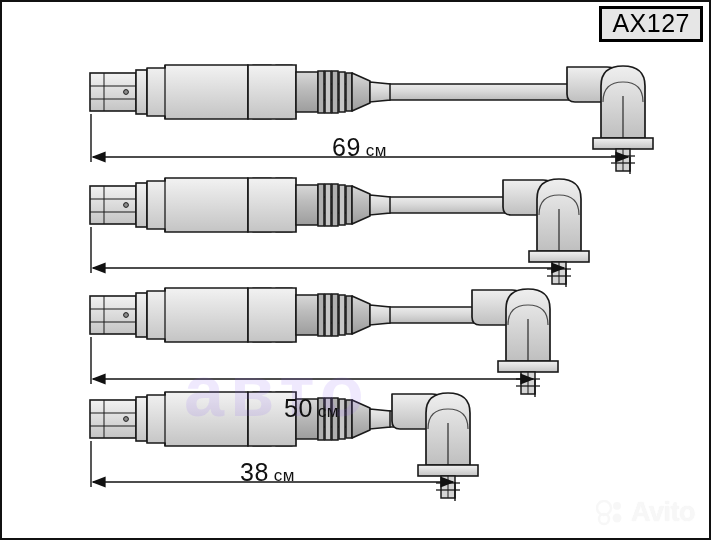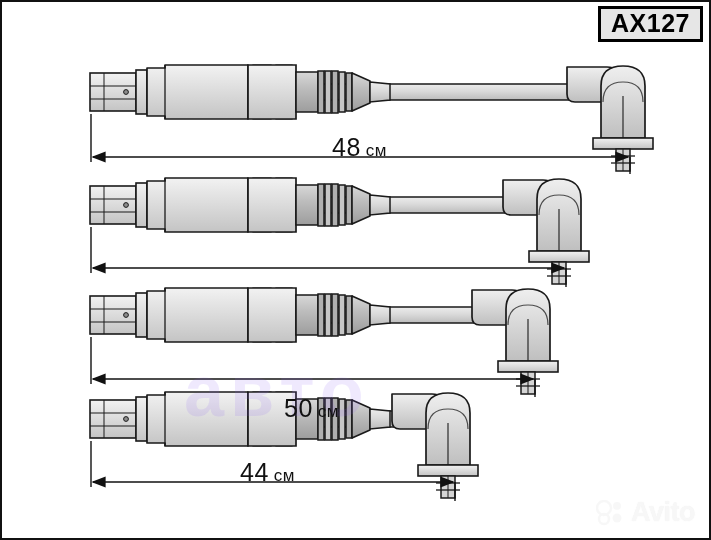--- a/index.html
+++ b/index.html
@@ -22,21 +22,20 @@
     position:absolute;
     right:6px;top:4px;
     border:3px solid #000;
     background:#e6e6e6;
     padding:1px 10px 3px 10px;
     font-size:25px;
     line-height:1.05;
     letter-spacing:0.5px;
     color:#000;
     font-family:"Liberation Sans", sans-serif;
-    font-weight:bold;
   }
 
   
   .dimlabel{
     position:absolute;
     color:#111;
     font-family:"Liberation Sans", sans-serif;
     white-space:nowrap;
     font-size:23px;
   }
@@ -235,27 +234,27 @@
         <line x1="91" y1="480" x2="451" y2="480" marker-start="url(#arrL)" marker-end="url(#arrR)"></line>
       </g>
     </g>
   </svg>
 
   <div class="wm-avto">авто</div>
 
   <div class="partbox">AX127</div>
 
   <div class="dimlabel" style="left:330px;top:131px;">
-    <span class="num">48</span><span class="unit">см</span>
+    <span class="num">69</span><span class="unit">см</span>
   </div>
   <div class="dimlabel" style="left:282px;top:353px;margin-top:39px;">
     <span class="num">50</span><span class="unit">см</span>
   </div>
   <div class="dimlabel" style="left:238px;top:456px;">
-    <span class="num">44</span><span class="unit">см</span>
+    <span class="num">38</span><span class="unit">см</span>
   </div>
 
   <div class="wm-avito">
     <svg width="30" height="26" viewBox="0 0 30 26">
       <circle cx="8" cy="8" r="7" fill="none" stroke="#f2f2f2" stroke-width="2.6"></circle>
       <circle cx="8" cy="19" r="5" fill="none" stroke="#f2f2f2" stroke-width="2.6"></circle>
       <circle cx="21" cy="6" r="4" fill="#f2f2f2"></circle>
       <circle cx="21" cy="18" r="4.5" fill="#f2f2f2"></circle>
     </svg>
     <span class="txt">Avito</span>

